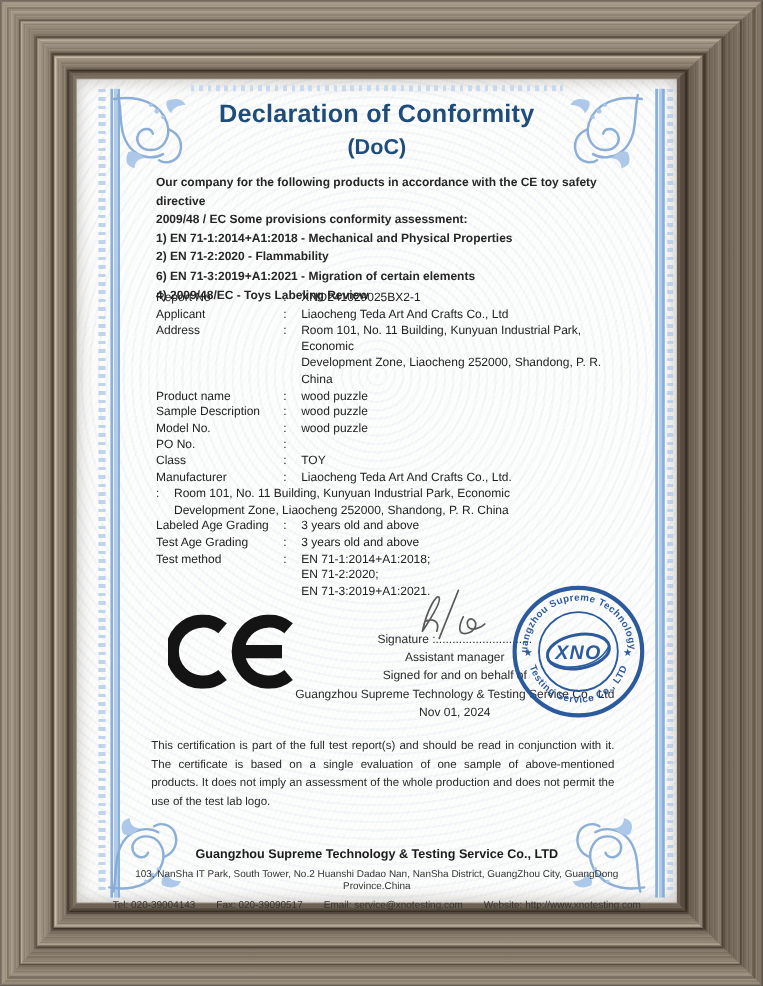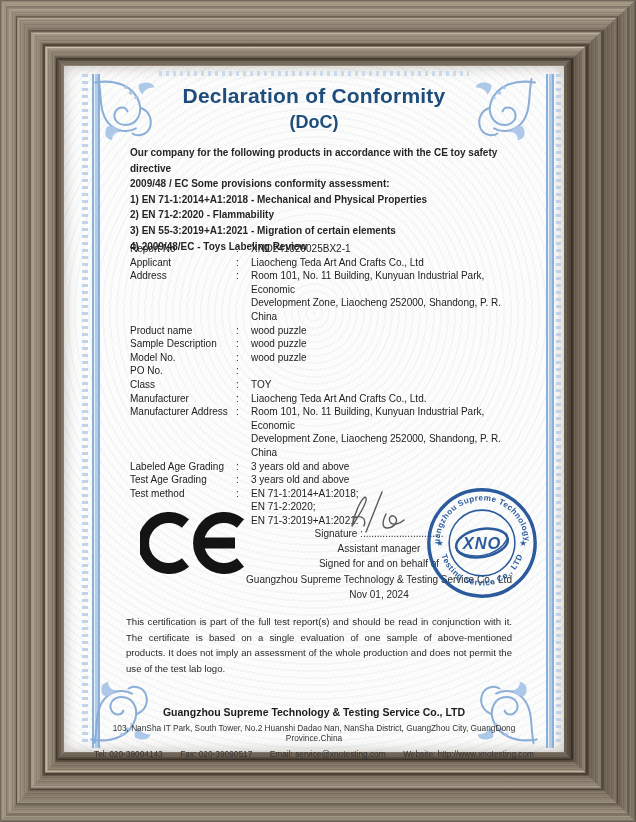--- a/index.html
+++ b/index.html
@@ -124,21 +124,21 @@
       <div class="doc-title">Declaration of Conformity</div>
       <div class="doc-subtitle">(DoC)</div>
     </div>
 
     <div class="intro-block">
       <div>Our company for the following products in accordance with the CE toy safety directive</div>
       <div>2009/48 / EC Some provisions conformity assessment:</div>
       <div>
           <div>1) EN 71-1:2014+A1:2018 - Mechanical and Physical Properties</div>
           <div>2) EN 71-2:2020 - Flammability</div>
-          <div>3) EN 55-3:2019+A1:2021 - Migration of certain elements</div>
+          <div>6) EN 71-3:2019+A1:2021 - Migration of certain elements</div>
           <div>4) 2009/48/EC - Toys Labeling Review</div>
         </div>
     </div>
 
     <div class="fields-block">
         <div class="frow">
           <div class="flabel">Report No</div>
           <div class="fcolon">:</div>
           <div class="fvalue">
             <div>XNO241029025BX2-1</div>
@@ -192,21 +192,20 @@
           </div>
         </div>
         <div class="frow">
           <div class="flabel">Manufacturer</div>
           <div class="fcolon">:</div>
           <div class="fvalue">
             <div>Liaocheng Teda Art And Crafts Co., Ltd.</div>
           </div>
         </div>
         <div class="frow">
-          <div class="flabel">Manufacturer Address</div>
           <div class="fcolon">:</div>
           <div class="fvalue">
             <div>Room 101, No. 11 Building, Kunyuan Industrial Park, Economic</div>
             <div>Development Zone, Liaocheng 252000, Shandong, P. R. China</div>
           </div>
         </div>
         <div class="frow">
           <div class="flabel">Labeled Age Grading</div>
           <div class="fcolon">:</div>
           <div class="fvalue">

